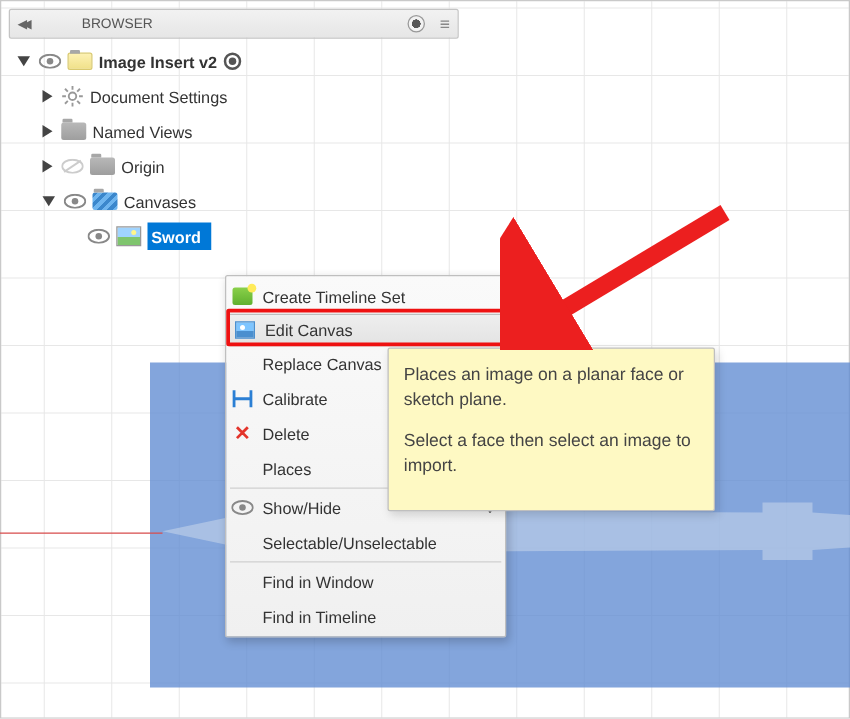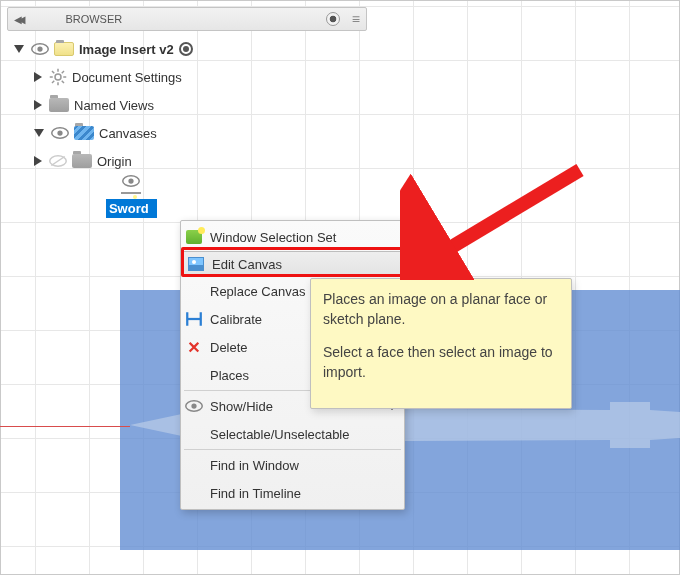--- a/index.html
+++ b/index.html
@@ -69,21 +69,21 @@
     color: #333;
   }
   .tree-row {
     display: flex; align-items: center;
     gap: 5px;
     height: 28px;
     white-space: nowrap;
   }
   .tree-row.root { margin-left: 4px; }
   .tree-row.l1 { margin-left: 24px; }
-  .tree-row.l2 { margin-left: 60px; flex-direction: column; }
+  .tree-row.l2 { margin-left: 60px; }
 
   .tri { width: 0; height: 0; display: inline-block; }
   .tri.open { border-left: 5px solid transparent; border-right: 5px solid transparent; border-top: 8px solid #444; margin-right: 2px; }
   .tri.closed { border-top: 5px solid transparent; border-bottom: 5px solid transparent; border-left: 8px solid #444; margin-right: 2px; }
 
   .eye {
     width: 18px; height: 12px;
   }
   .eye svg { width: 100%; height: 100%; }
 
@@ -252,62 +252,62 @@
     <span>Document Settings</span>
   </div>
 
   <div class="tree-row l1">
     <span class="tri closed"></span>
     <span class="folder"></span>
     <span>Named Views</span>
   </div>
 
   <div class="tree-row l1">
+    <span class="tri closed"></span>
+    <span class="eye">
+      <svg viewBox="0 0 24 16">
+          <ellipse cx="12" cy="8" rx="11" ry="7" fill="none" stroke="#ccc" stroke-width="2"></ellipse>
+          <line x1="3" y1="14" x2="21" y2="2" stroke="#ccc" stroke-width="2"></line>
+        </svg>
+    </span>
+    <span class="folder"></span>
+    <span>Origin</span>
+  </div>
+
+  <div class="tree-row l1">
     <span class="tri open"></span>
     <span class="eye">
       <svg viewBox="0 0 24 16">
           <ellipse cx="12" cy="8" rx="11" ry="7" fill="none" stroke="#888" stroke-width="2"></ellipse>
           <circle cx="12" cy="8" r="3.5" fill="#888"></circle>
         </svg>
     </span>
     <span class="folder wave"></span>
     <span>Canvases</span>
-  </div>
-
-  <div class="tree-row l1">
-    <span class="tri closed"></span>
-    <span class="eye">
-      <svg viewBox="0 0 24 16">
-          <ellipse cx="12" cy="8" rx="11" ry="7" fill="none" stroke="#ccc" stroke-width="2"></ellipse>
-          <line x1="3" y1="14" x2="21" y2="2" stroke="#ccc" stroke-width="2"></line>
-        </svg>
-    </span>
-    <span class="folder"></span>
-    <span>Origin</span>
   </div>
 
   <div class="tree-row l2">
     <span class="eye">
       <svg viewBox="0 0 24 16">
           <ellipse cx="12" cy="8" rx="11" ry="7" fill="none" stroke="#888" stroke-width="2"></ellipse>
           <circle cx="12" cy="8" r="3.5" fill="#888"></circle>
         </svg>
     </span>
     <span class="img-thumb"></span>
     <span class="highlight">Sword</span>
   </div>
 
 </div>
 
 <div class="ctx-menu">
   <div class="ctx-item">
     <span class="ic">
         <span class="icon-selectionset"></span>
       </span>
-    <span class="lbl">Window Selection Set</span>
+    <span class="lbl">Create Timeline Set</span>
   </div>
 
   <div class="ctx-item selected">
     <span class="ic">
         <span class="icon-editcanvas"></span>
       </span>
     <span class="lbl">Edit Canvas</span>
   </div>
 
   <div class="ctx-item">

